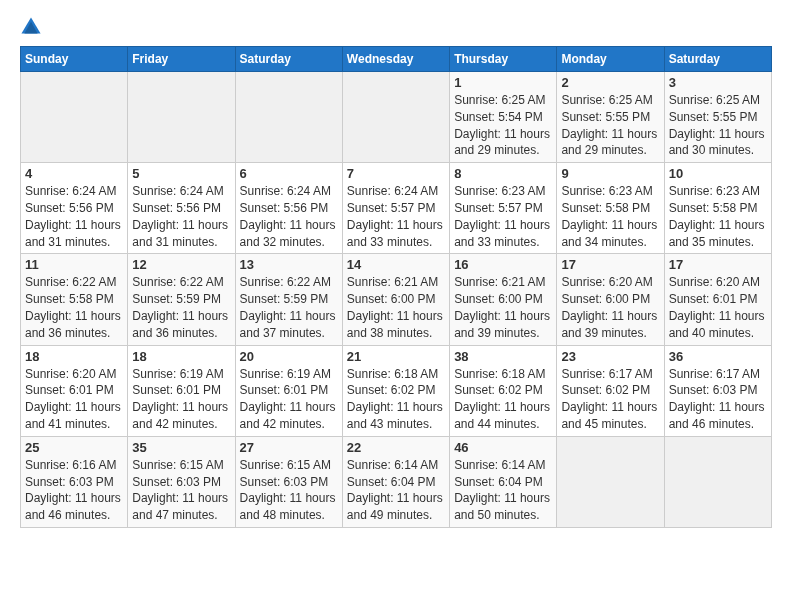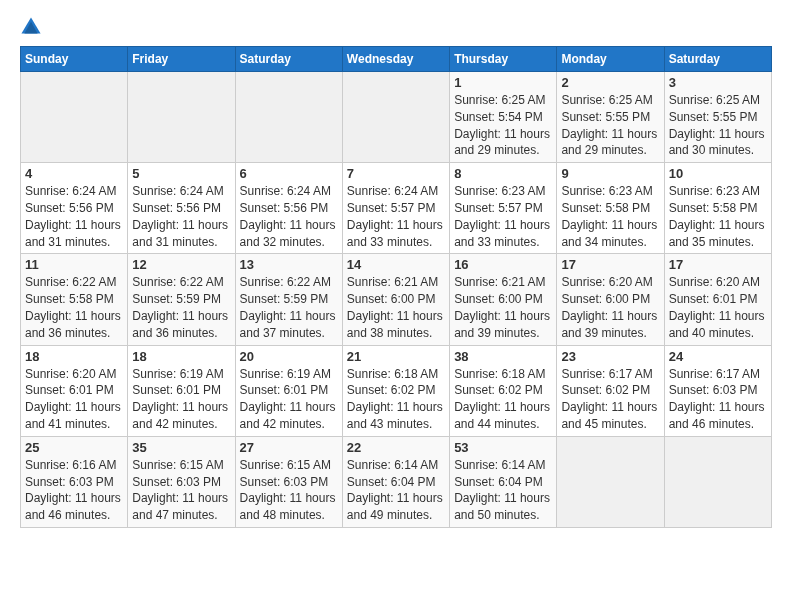--- a/index.html
+++ b/index.html
@@ -233,21 +233,21 @@
           </td>
           <td>
             <span class="day-num">38</span>
             <div class="cell-detail">Sunrise: 6:18 AM<br>Sunset: 6:02 PM<br>Daylight: 11 hours<br>and 44 minutes.</div>
           </td>
           <td>
             <span class="day-num">23</span>
             <div class="cell-detail">Sunrise: 6:17 AM<br>Sunset: 6:02 PM<br>Daylight: 11 hours<br>and 45 minutes.</div>
           </td>
           <td>
-            <span class="day-num">24</span>
+            <span class="day-num">36</span>
             <div class="cell-detail">Sunrise: 6:17 AM<br>Sunset: 6:03 PM<br>Daylight: 11 hours<br>and 46 minutes.</div>
           </td>
         </tr>
         <tr>
           <td>
             <span class="day-num">25</span>
             <div class="cell-detail">Sunrise: 6:16 AM<br>Sunset: 6:03 PM<br>Daylight: 11 hours<br>and 46 minutes.</div>
           </td>
           <td>
             <span class="day-num">35</span>
@@ -255,21 +255,21 @@
           </td>
           <td>
             <span class="day-num">27</span>
             <div class="cell-detail">Sunrise: 6:15 AM<br>Sunset: 6:03 PM<br>Daylight: 11 hours<br>and 48 minutes.</div>
           </td>
           <td>
             <span class="day-num">22</span>
             <div class="cell-detail">Sunrise: 6:14 AM<br>Sunset: 6:04 PM<br>Daylight: 11 hours<br>and 49 minutes.</div>
           </td>
           <td>
-            <span class="day-num">53</span>
+            <span class="day-num">46</span>
             <div class="cell-detail">Sunrise: 6:14 AM<br>Sunset: 6:04 PM<br>Daylight: 11 hours<br>and 50 minutes.</div>
           </td>
           <td class="empty-cell"></td>
           <td class="empty-cell"></td>
         </tr>
       </tbody>
   </table>
 </div>
 
 </body></html>

